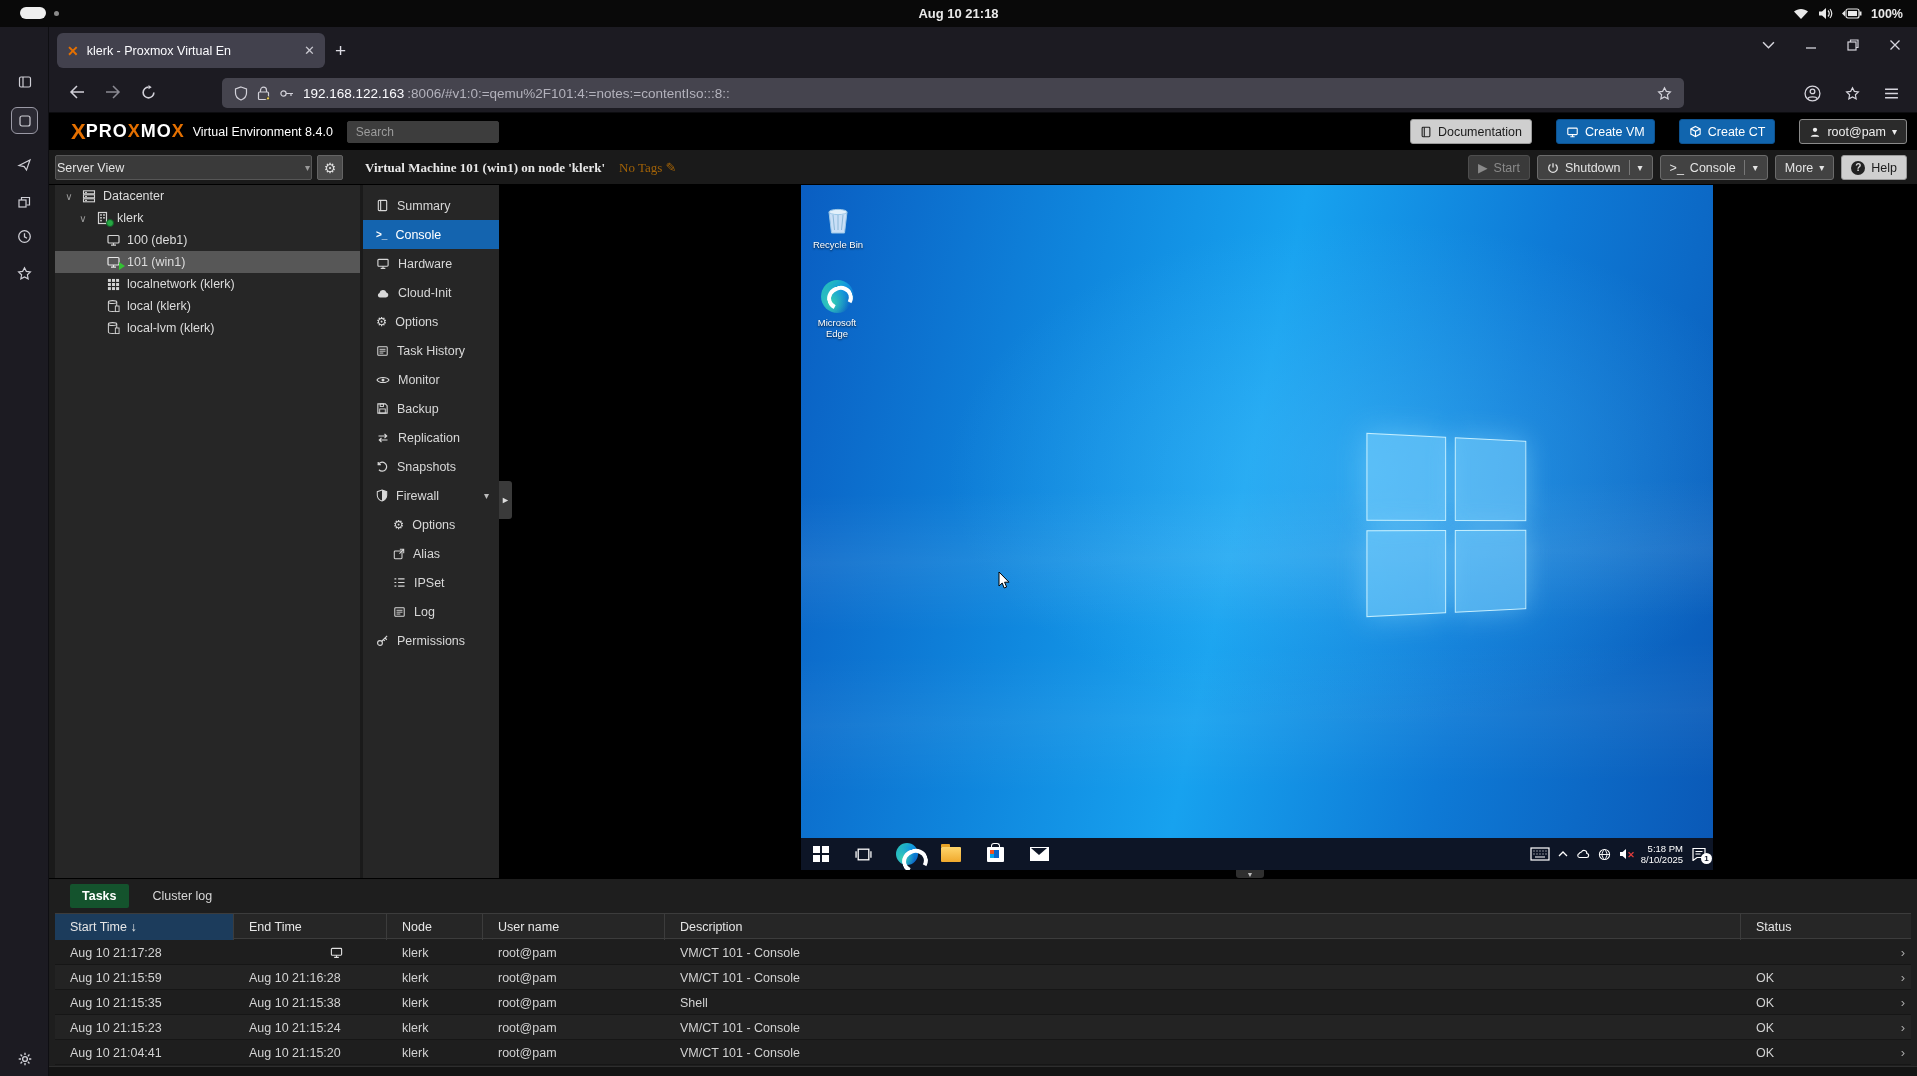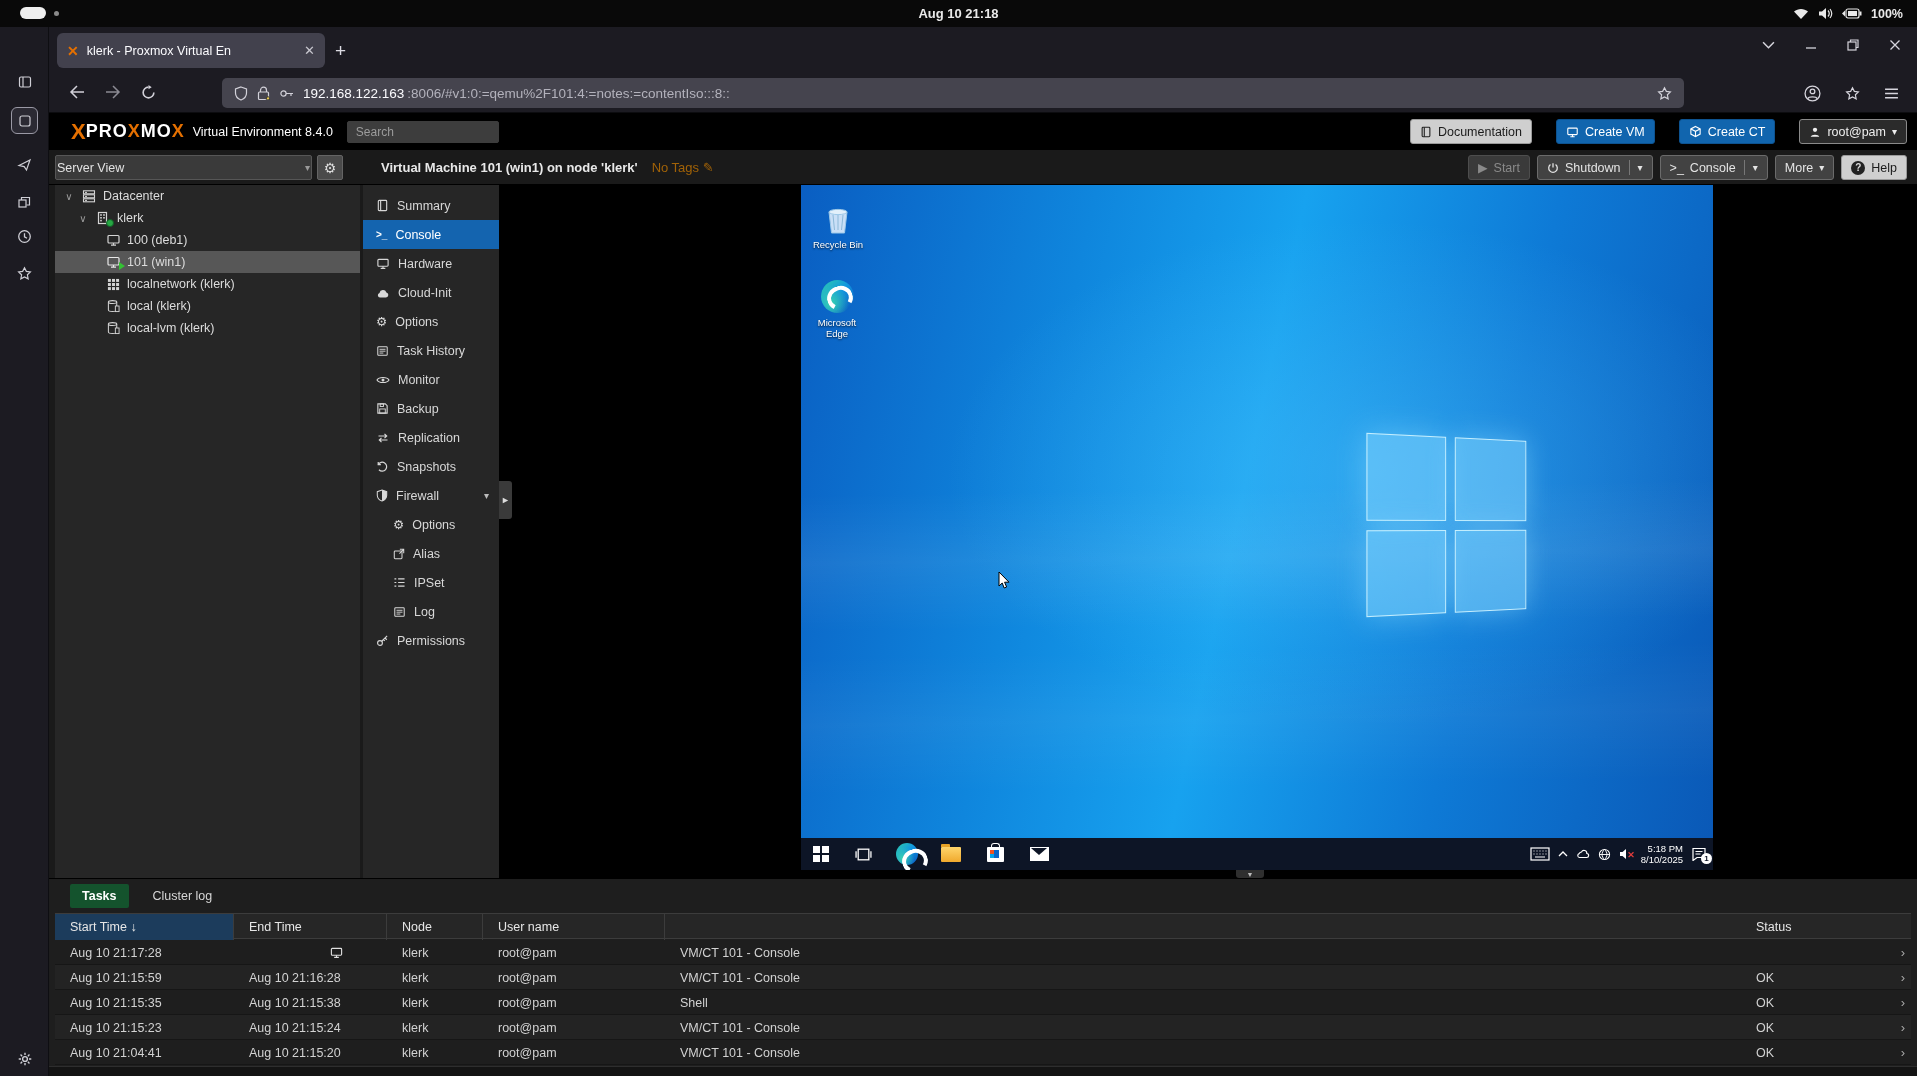--- a/index.html
+++ b/index.html
@@ -51,21 +51,21 @@
   .btn-blue { background:#1165ae; color:#fff; border:1px solid #0d5391; }
   .btn-dark { background:#2b2b2b; color:#eee; border:1px solid #8a8a8a; }
   .btn-gray { background:#424242; color:#e4e4e4; border:1px solid #6b6b6b; }
   .btn .split { width:1px; height:15px; background:#777; margin:0 2px; }
   .caret { font-size:10px; color:inherit; }
 
   #row2 { position:absolute; left:0; top:37px; width:1868px; height:35px; background:#1a1a1a; border-bottom:1px solid #000; }
   #viewsel { position:absolute; left:6px; top:5px; width:257px; height:25px; background:#3a3a3a; border:1px solid #565656; border-radius:2px; color:#e2e2e2; font-size:12.5px; display:flex; align-items:center; padding:0 1px; }
   #viewsel .caret { margin-left:auto; color:#9a9a9a; }
   #tree-gear { position:absolute; left:268px; top:5px; width:26px; height:25px; background:#4a4a4a; border:1px solid #646464; border-radius:2px; color:#ddd; display:flex; align-items:center; justify-content:center; font-size:14px; }
-  #vm-title { position:absolute; left:332px; top:0; height:35px; display:flex; align-items:center; gap:14px; color:#e8e8e8; font-size:13px; font-weight:bold; }
+  #vm-title { position:absolute; left:316px; top:0; height:35px; display:flex; align-items:center; gap:14px; color:#e8e8e8; font-size:13px; font-weight:bold;font-family:Liberation Serif, serif; }
   #vm-title .notags { color:#a16207; font-weight:normal; }
   #vm-toolbar { position:absolute; right:10px; top:5px; display:flex; gap:7px; }
   .btn-disabled { background:#3a3a3a; color:#8a8a8a; border:1px solid #4d4d4d; }
 
   #treepanel { position:absolute; left:6px; top:72px; width:305px; height:693px; background:#262626; overflow:hidden; }
   .trow { position:relative; height:22px; display:flex; align-items:center; color:#dcdcdc; font-size:12.5px; gap:6px; }
   .trow.sel { background:#575757; }
   .texp { width:12px; text-align:center; color:#9c9c9c; font-size:10px; }
   .ticon { width:16px; display:flex; justify-content:center; position:relative; color:#d4d4d4;}
   .i0 { padding-left:8px; } .i1 { padding-left:22px; } .i2 { padding-left:50px; }
@@ -744,20 +744,21 @@
   <div id="taskspanel">
     <div id="tp-tabs">
       <div class="tp-tab active">Tasks</div>
       <div class="tp-tab">Cluster log</div>
     </div>
     <div id="tp-headrow">
       <div class="hcell sorted c0"><span>Start Time</span>&nbsp;<span>↓</span></div>
       <div class="hcell c1">End Time</div>
       <div class="hcell c2">Node</div>
       <div class="hcell c3">User name</div>
+      <div class="hcell c4">Description</div>
       <div class="hcell c5">Status</div>
     </div>
 
     <div class="trow2" style="top:61px">
       <div class="tcell c0">Aug 10 21:17:28</div>
       <div class="tcell c1" style="padding-left:95px;">
           <svg width="15" height="13" viewBox="0 0 14 14">
             <rect x="1.5" y="2.5" width="11" height="7.5" rx="1" fill="none" stroke="#e0e0e0" stroke-width="1.2"></rect>
             <path d="M7 10v1.6M4.5 12.2h5" stroke="#e0e0e0" stroke-width="1.2"></path>
           </svg>

